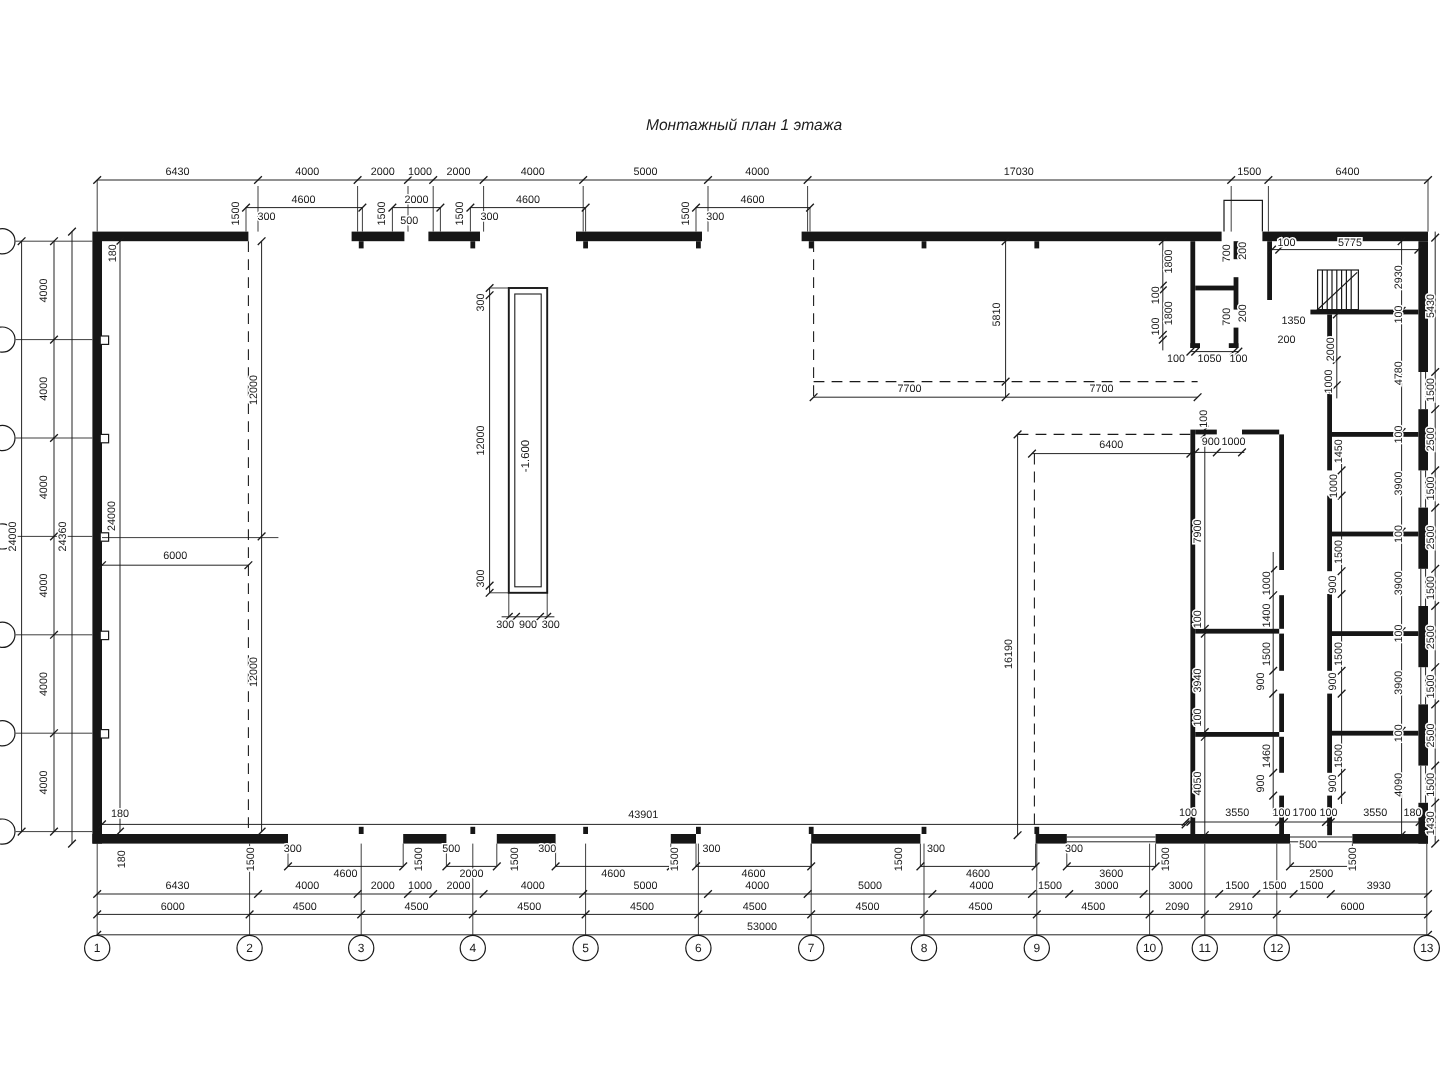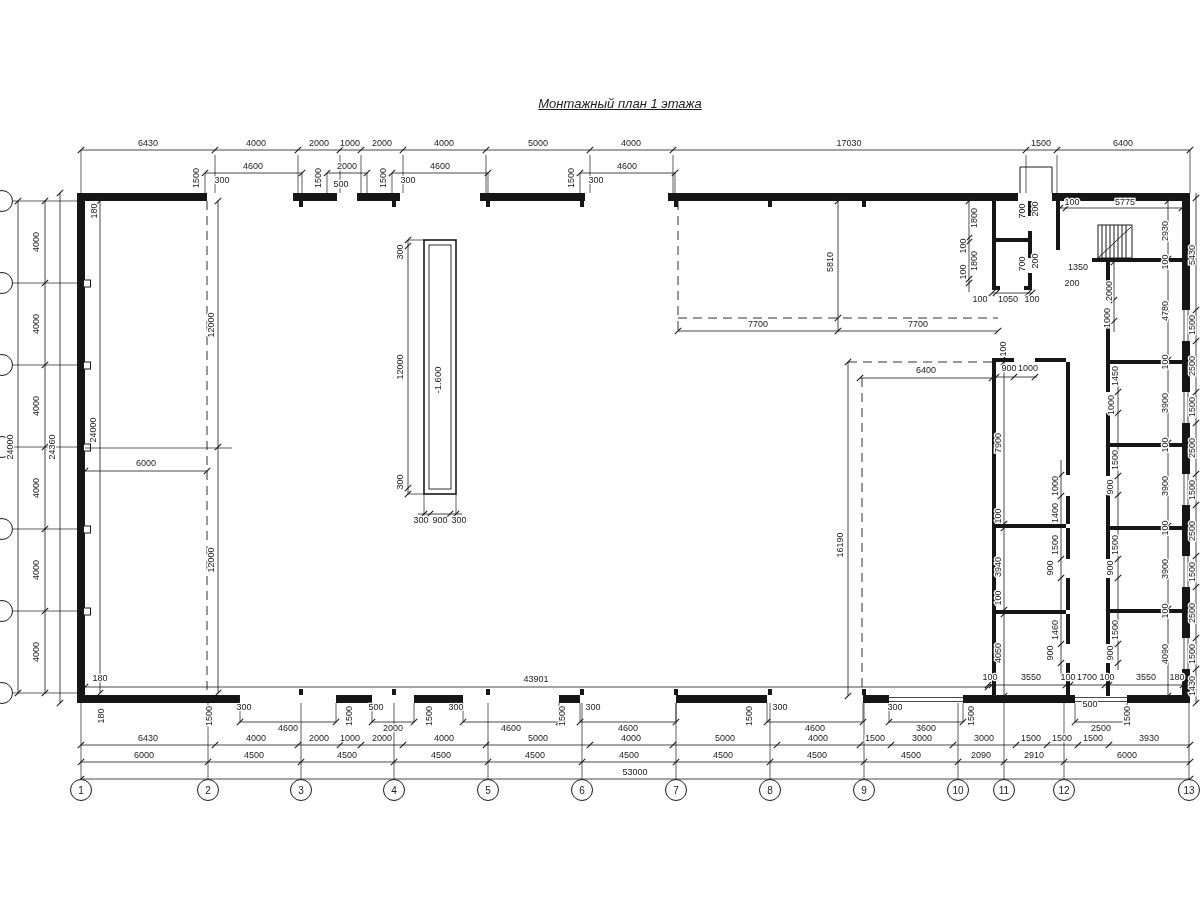--- a/index.html
+++ b/index.html
@@ -1,20 +1,20 @@
 <!DOCTYPE html>
 <html><head>
 <meta charset="utf-8">
 <style>
   html,body{margin:0;padding:0;background:#fff;}
   #page{position:relative;width:1200px;height:900px;background:#ffffff;overflow:hidden;
         font-family:"Liberation Sans",sans-serif;}
   #title{position:absolute;top:96px;left:0;width:1240px;text-align:center;
          font-size:13px;font-style:italic;color:#1d1d1d;}
-  #title span{text-decoration:underline;text-align:center;}
+  #title span{text-align:center;}
   svg{position:absolute;top:0;left:0;}
   .dim{font-family:"Liberation Sans",sans-serif;font-size:9px;fill:#1a1a1a;
        stroke:#ffffff;stroke-width:2.6px;paint-order:stroke;text-anchor:middle;}
   .axn{font-family:"Liberation Sans",sans-serif;font-size:10px;fill:#1a1a1a;text-anchor:middle;}
   .pitlab{font-family:"Liberation Sans",sans-serif;font-size:9.5px;fill:#1a1a1a;
        stroke:#ffffff;stroke-width:3px;paint-order:stroke;text-anchor:middle;}
 </style>
 </head>
 <body>
 

